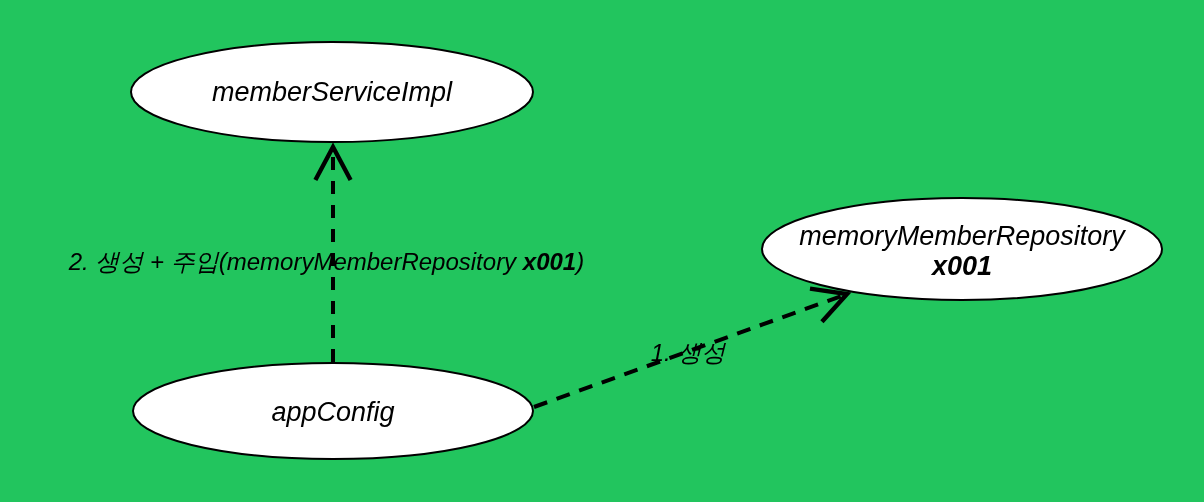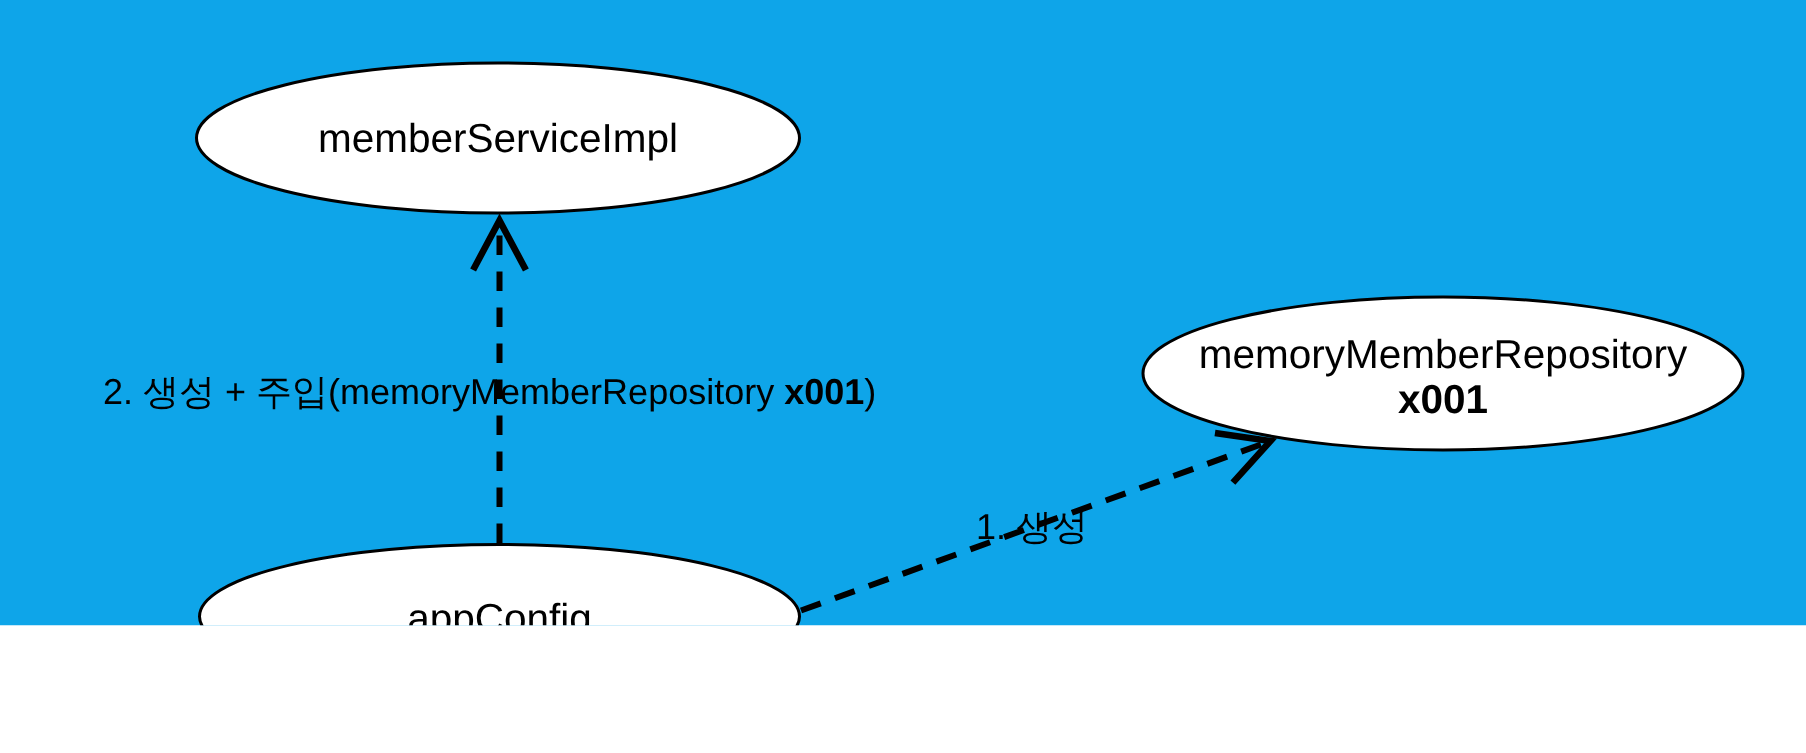--- a/index.html
+++ b/index.html
@@ -3,24 +3,25 @@
 <meta charset="utf-8">
 <style>
   html, body {
     margin: 0;
     padding: 0;
     background: #ffffff;
   }
   .canvas {
     position: relative;
     width: 1204px;
-    height: 417px;
-    background: #0ea5e9;
+    height: 502px;
+    background: #22c55e;
     overflow: hidden;
     font-family: "Liberation Sans", "DejaVu Sans", sans-serif;
+    font-style: italic;
   }
   svg text {
     font-family: "Liberation Sans", "DejaVu Sans", sans-serif;
     fill: #000000;
     white-space: pre;
   }
   .node-label { font-size: 27px; }
   .node-sublabel { font-size: 27px; font-weight: bold; }
   .edge-label { font-size: 24px; }
   .edge-label-bold { font-weight: bold; }

